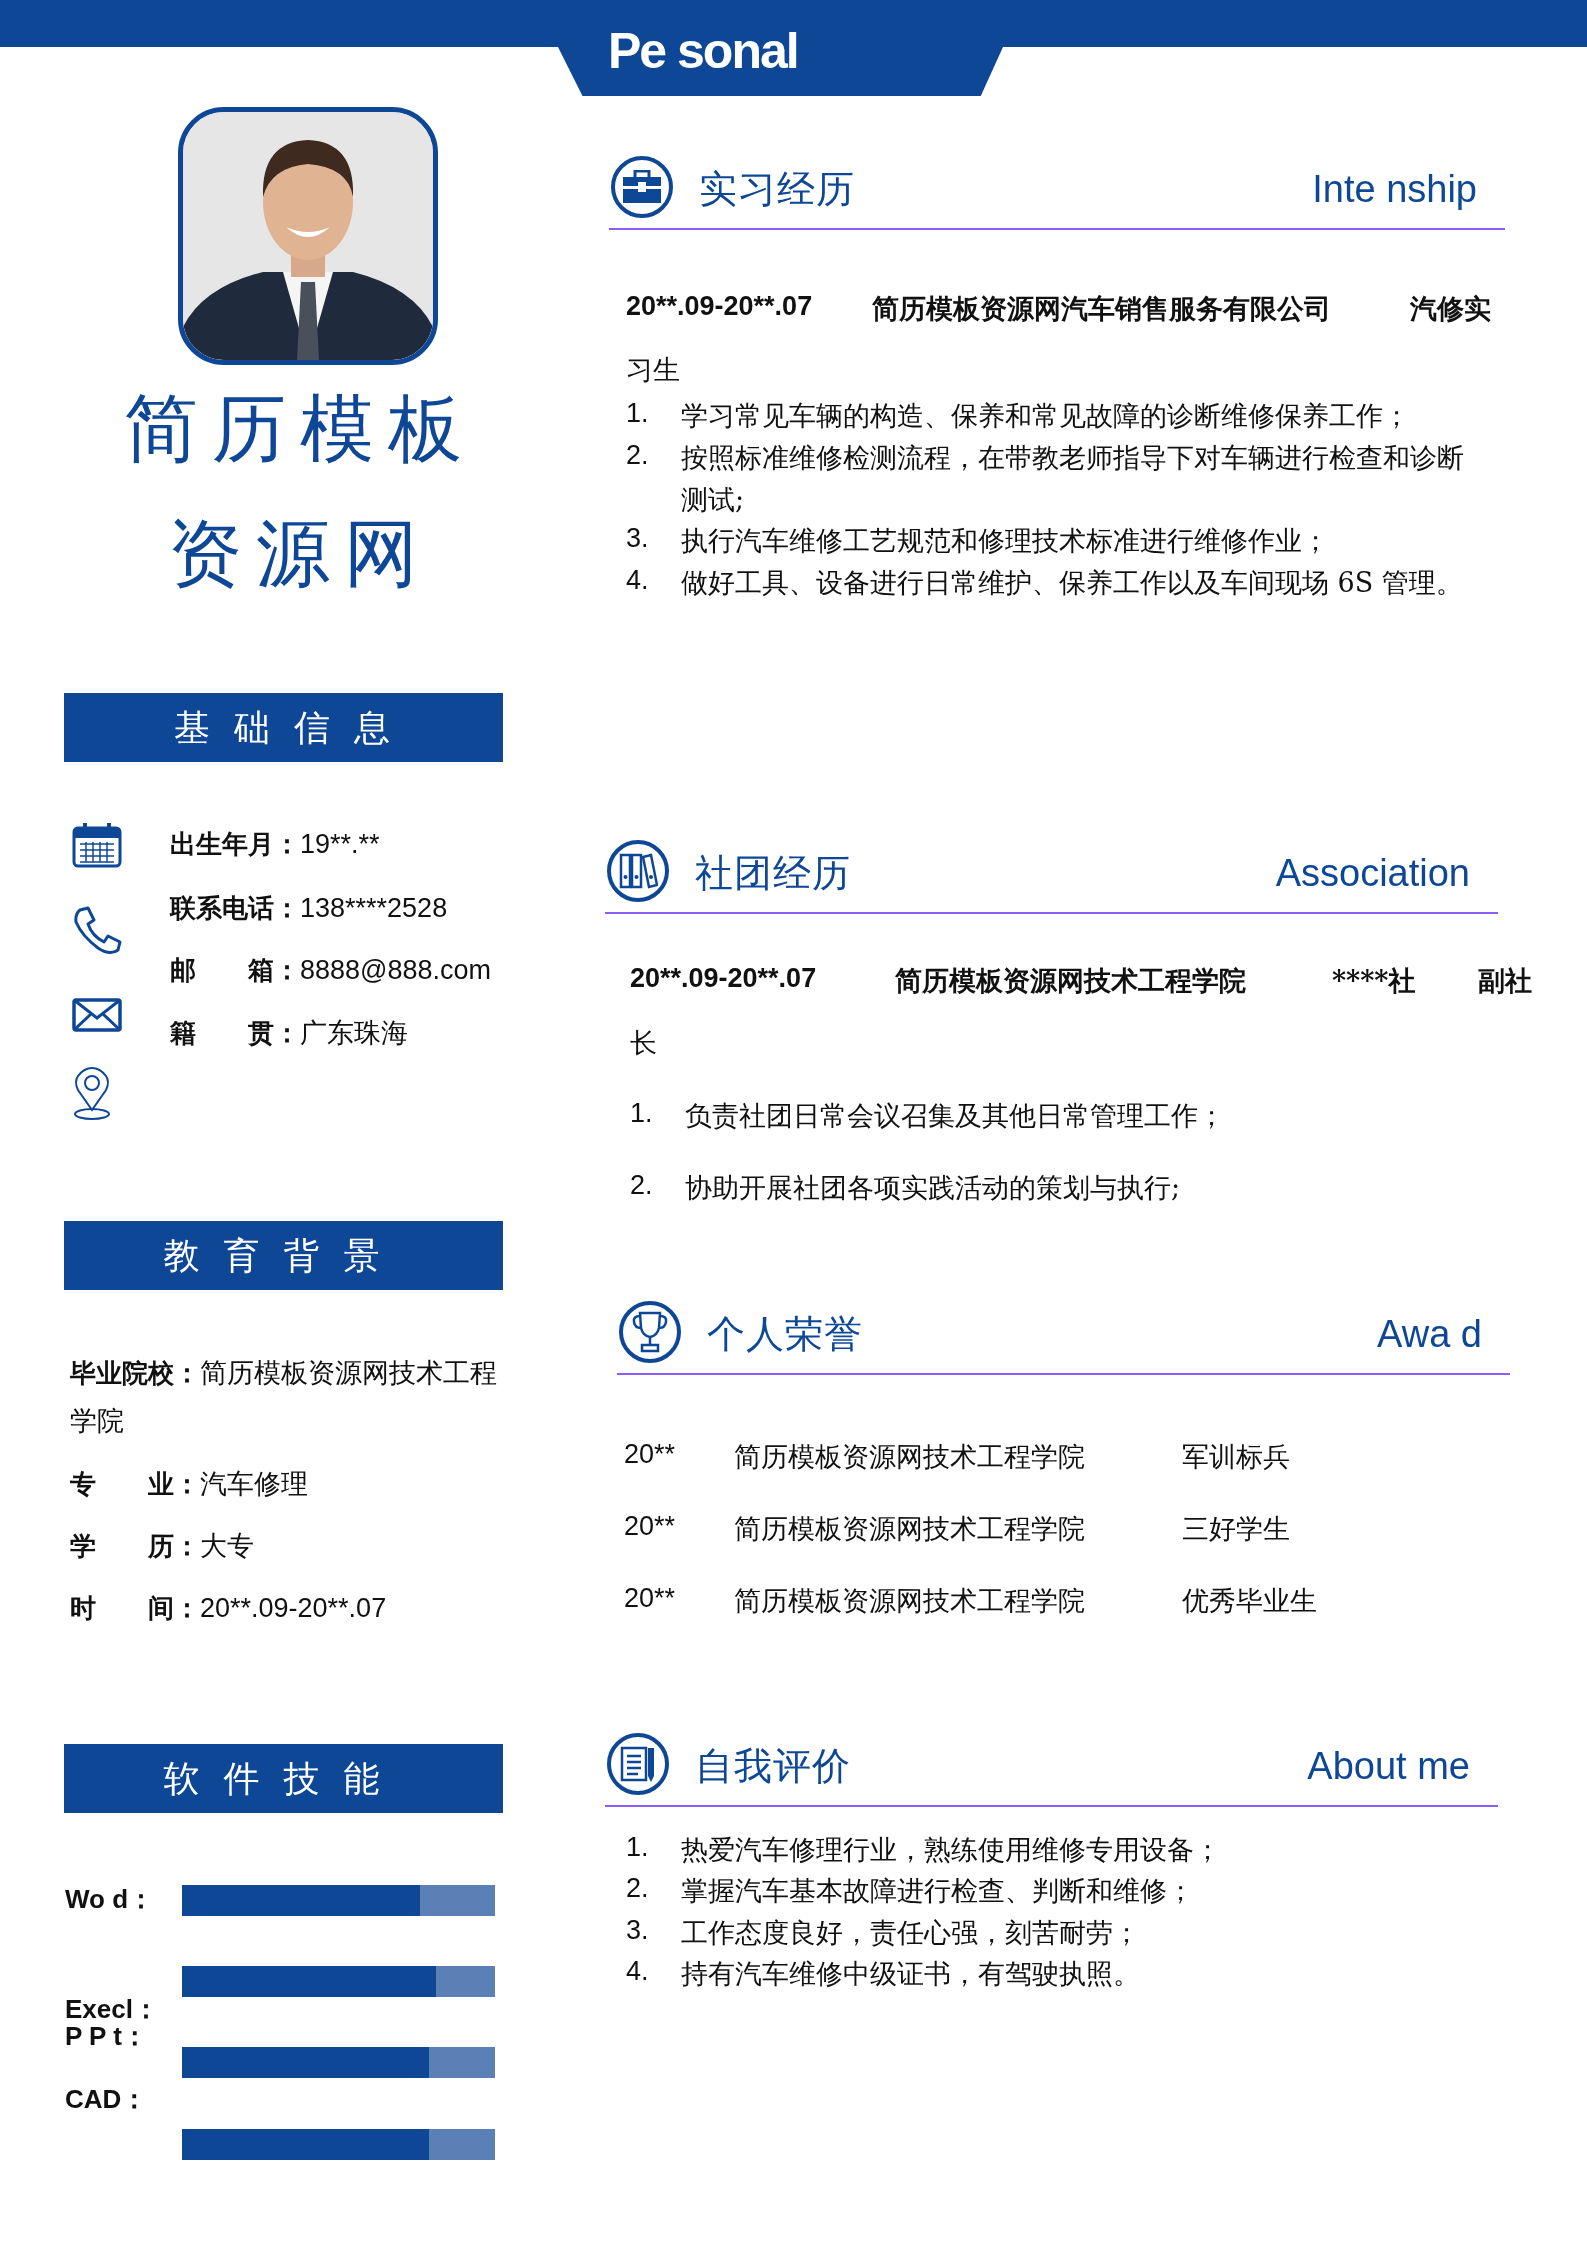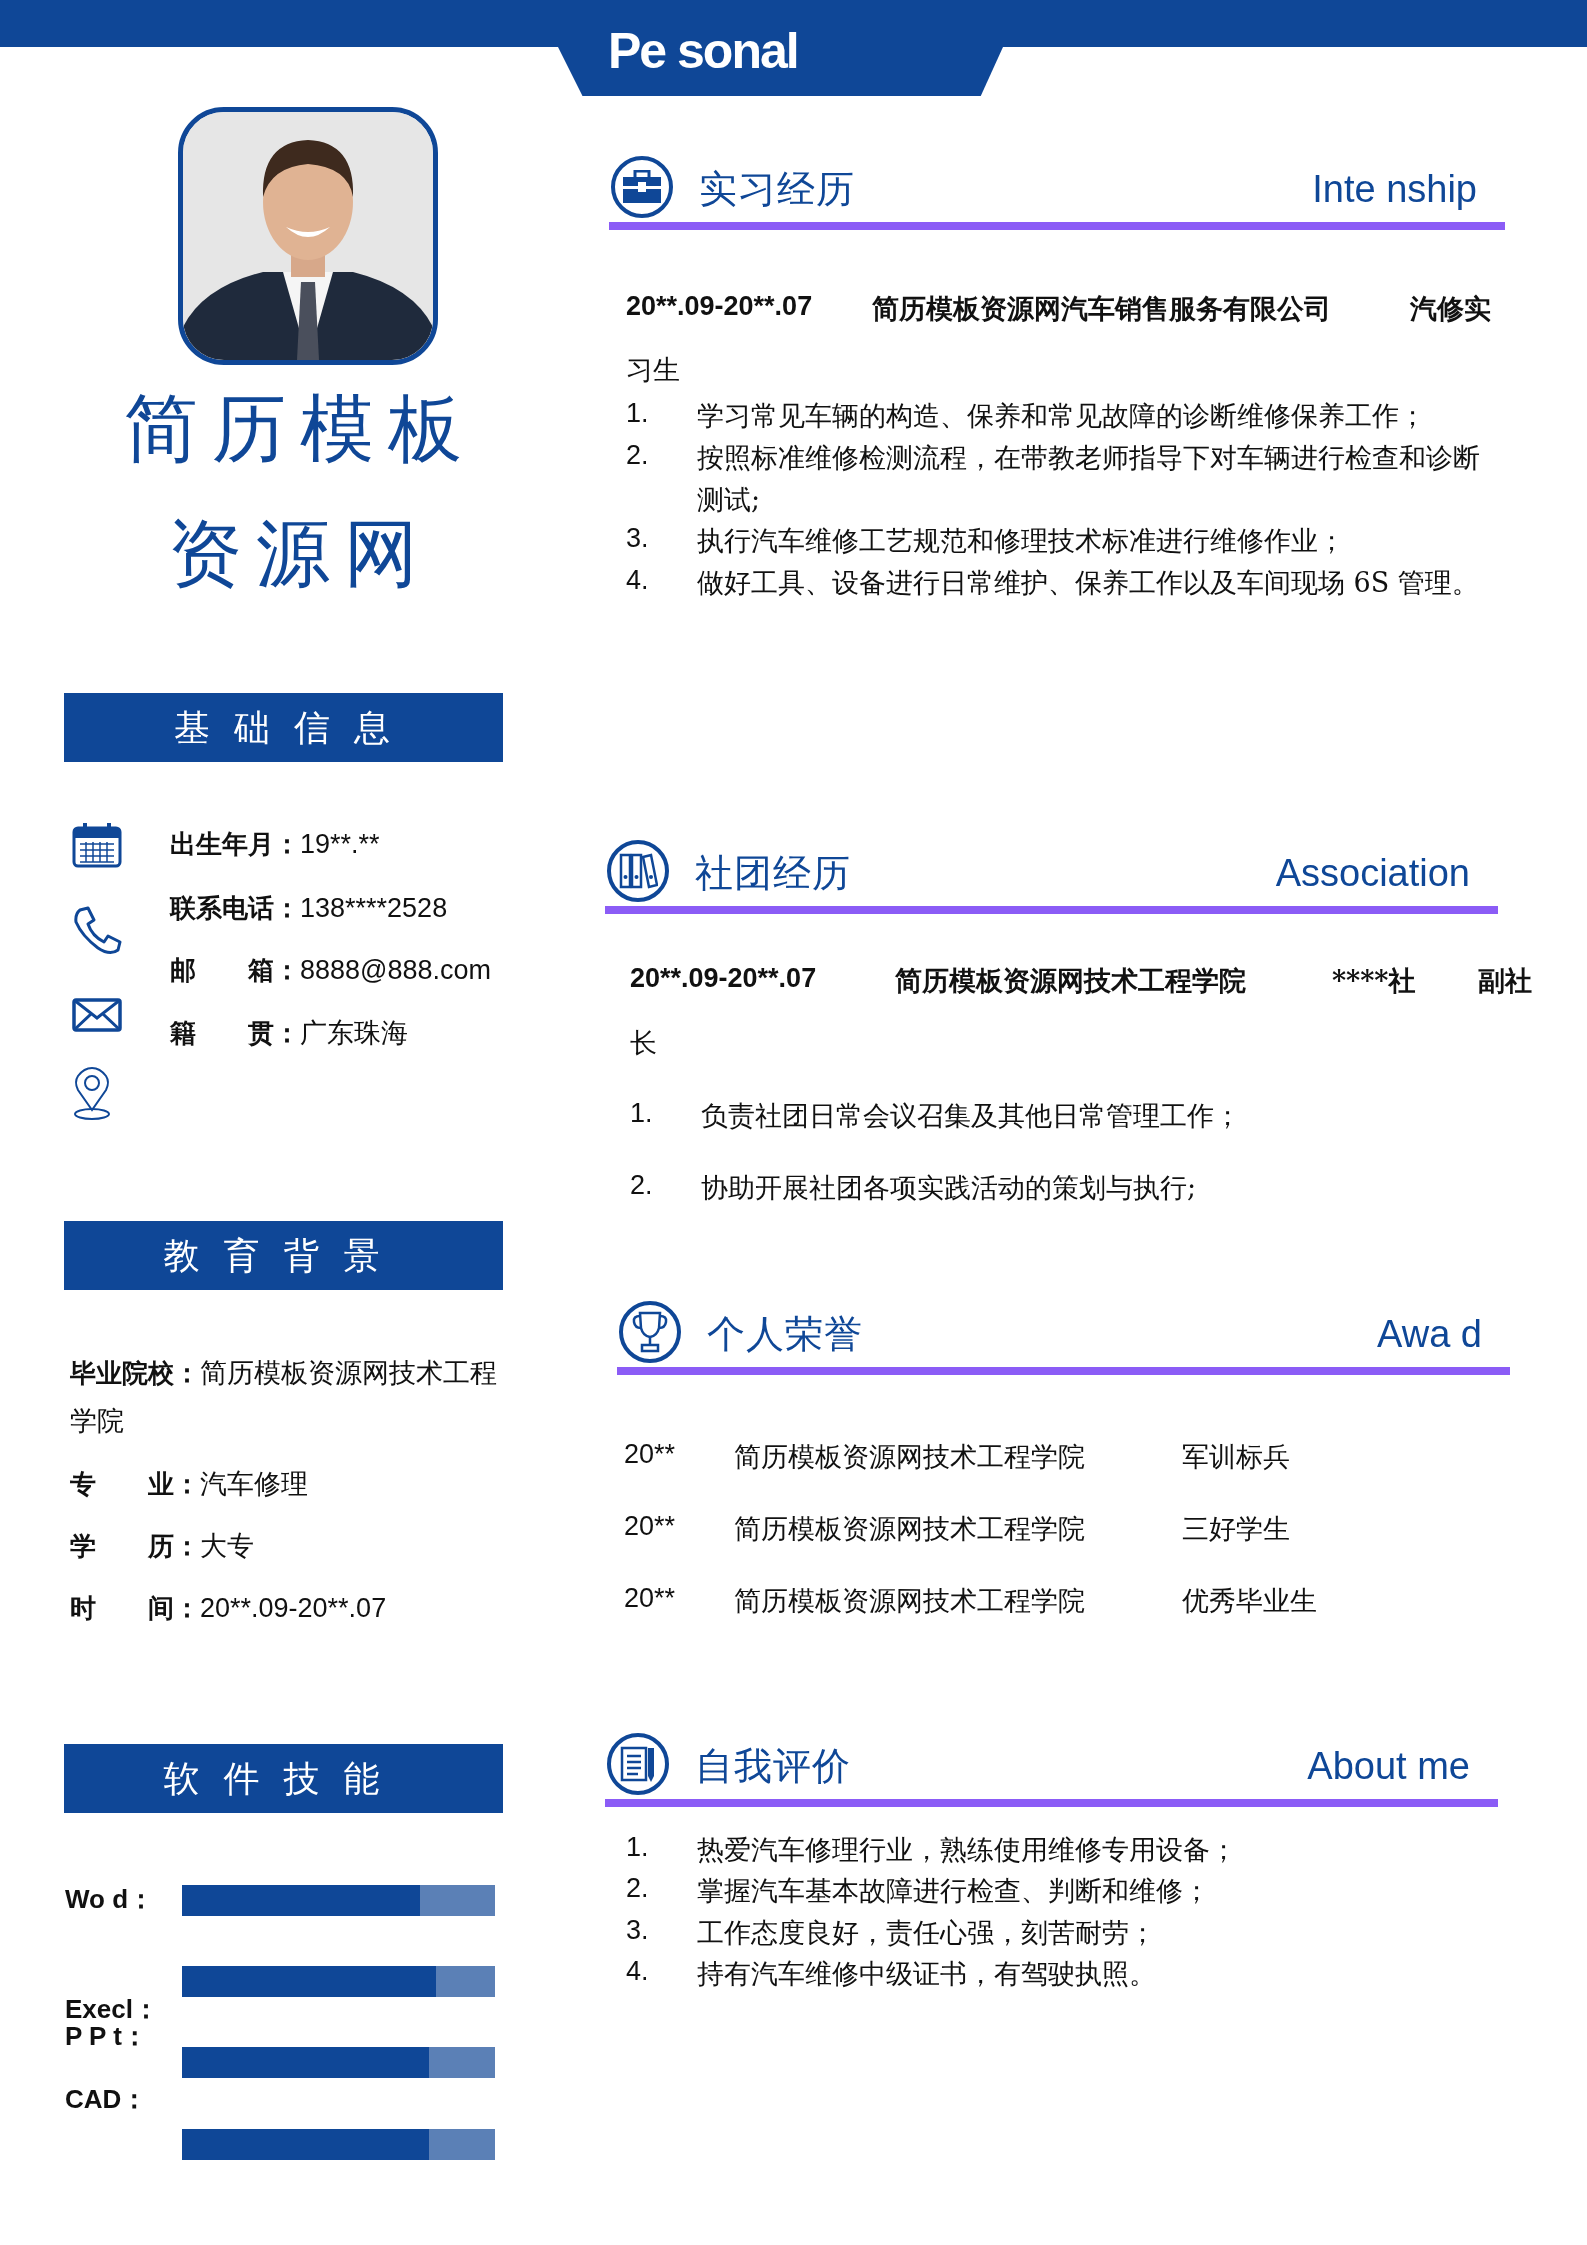--- a/index.html
+++ b/index.html
@@ -18,30 +18,30 @@
              text-align:center; line-height:69px; letter-spacing:24px; font-family:"DejaVu Serif",serif; }
   .info-row { left:170px; font-size:27px; }
   .info-row .lab { font-weight:bold; font-family:"DejaVu Serif",serif; font-size:26px; }
   .icon { left:72px; width:56px; height:56px; }
   .edu { left:70px; font-size:27px; }
   .edu .lab { font-weight:bold; font-family:"DejaVu Serif",serif; font-size:26px; }
   .serif { font-family:"DejaVu Serif",serif; }
   .skill-label { left:65px; font-size:26px; font-weight:bold;text-align:right; }
   .bar { left:182px; width:313px; height:31px; background:#5b80b6; }
   .bar .fill { height:100%; background:#0f4797; }
-  .sec-head { left:609px; width:896px; height:80px; border-bottom:8px solid #8b5cf6; }
+  .sec-head { left:609px; width:896px; height:80px; border-bottom:2px solid #8b5cf6; }
   .sec-icon { position:absolute; left:2px; top:6px; width:62px; height:62px; border:4px solid #0f4797; border-radius:50%;
               display:flex; align-items:center; justify-content:center; }
   .sec-cn { position:absolute; left:90px; top:14px; font-size:38px; color:#0f4797; font-family:"DejaVu Sans",sans-serif; letter-spacing:1px; }
   .sec-en { position:absolute; right:28px; top:18px; font-size:38px; color:#0f4797; }
   .body-text { font-size:27px; font-family:"DejaVu Serif",serif; }
   .hdr-line { font-size:27px; font-weight:bold; white-space:nowrap; }
   .li { position:absolute; font-size:27px; }
   .li .n { position:absolute; left:0; font-family:"Liberation Sans",sans-serif; }
-  .li .t { position:absolute; left:71px; font-family:"DejaVu Serif",serif; white-space:nowrap; }
+  .li .t { position:absolute; left:55px; font-family:"DejaVu Serif",serif; white-space:nowrap; }
 </style>
 </head>
 <body>
 
 <div class="abs topbar"></div>
 <div class="abs tab"></div>
 <div class="abs tab-title">Pe sonal</div>
 
 <div class="abs photo">
   <svg width="250" height="248" viewBox="0 0 250 248">

